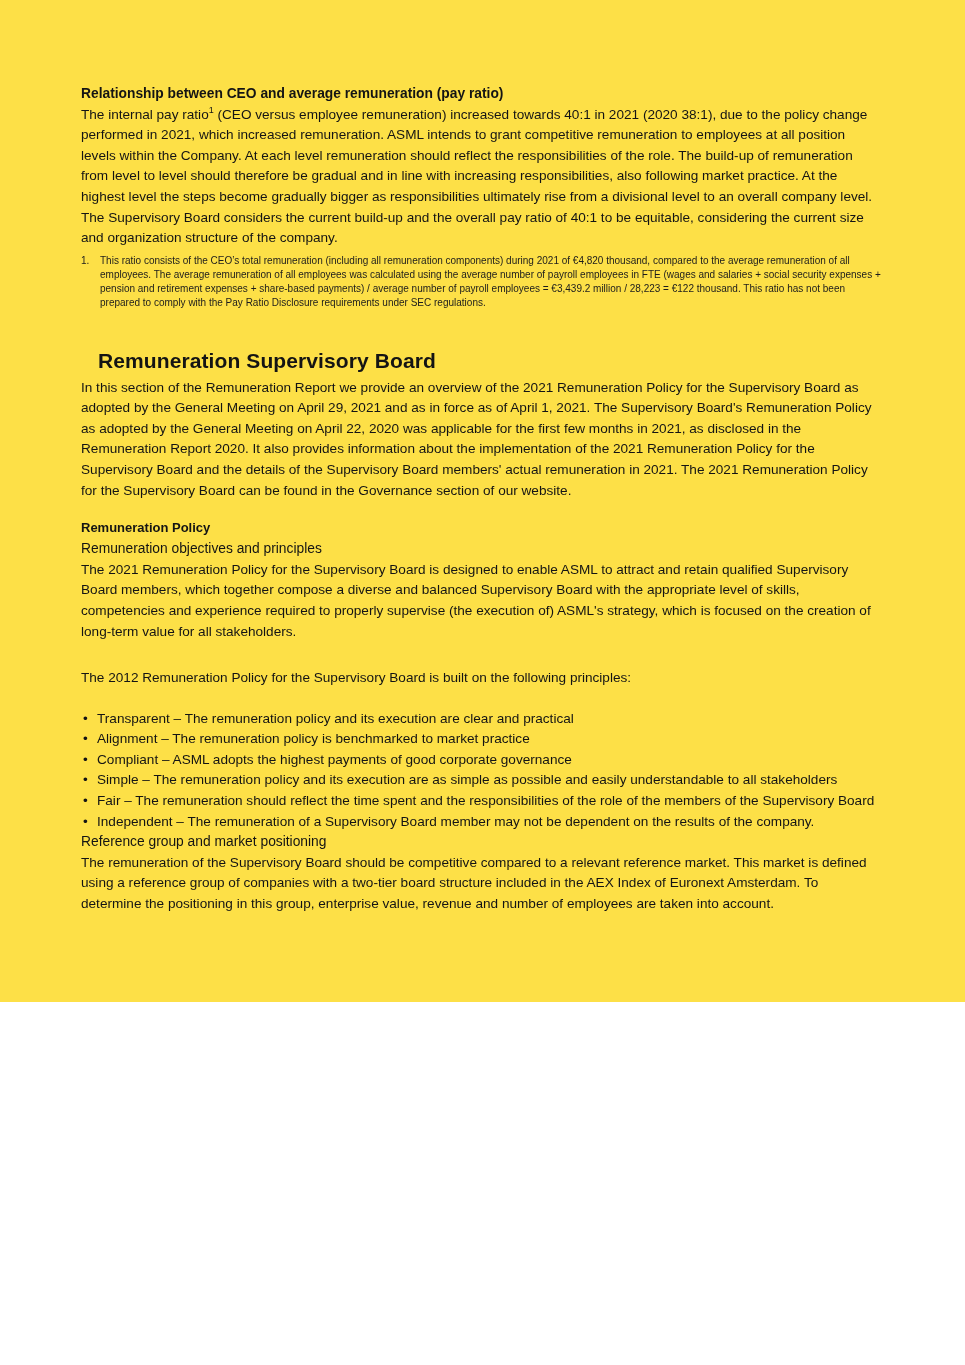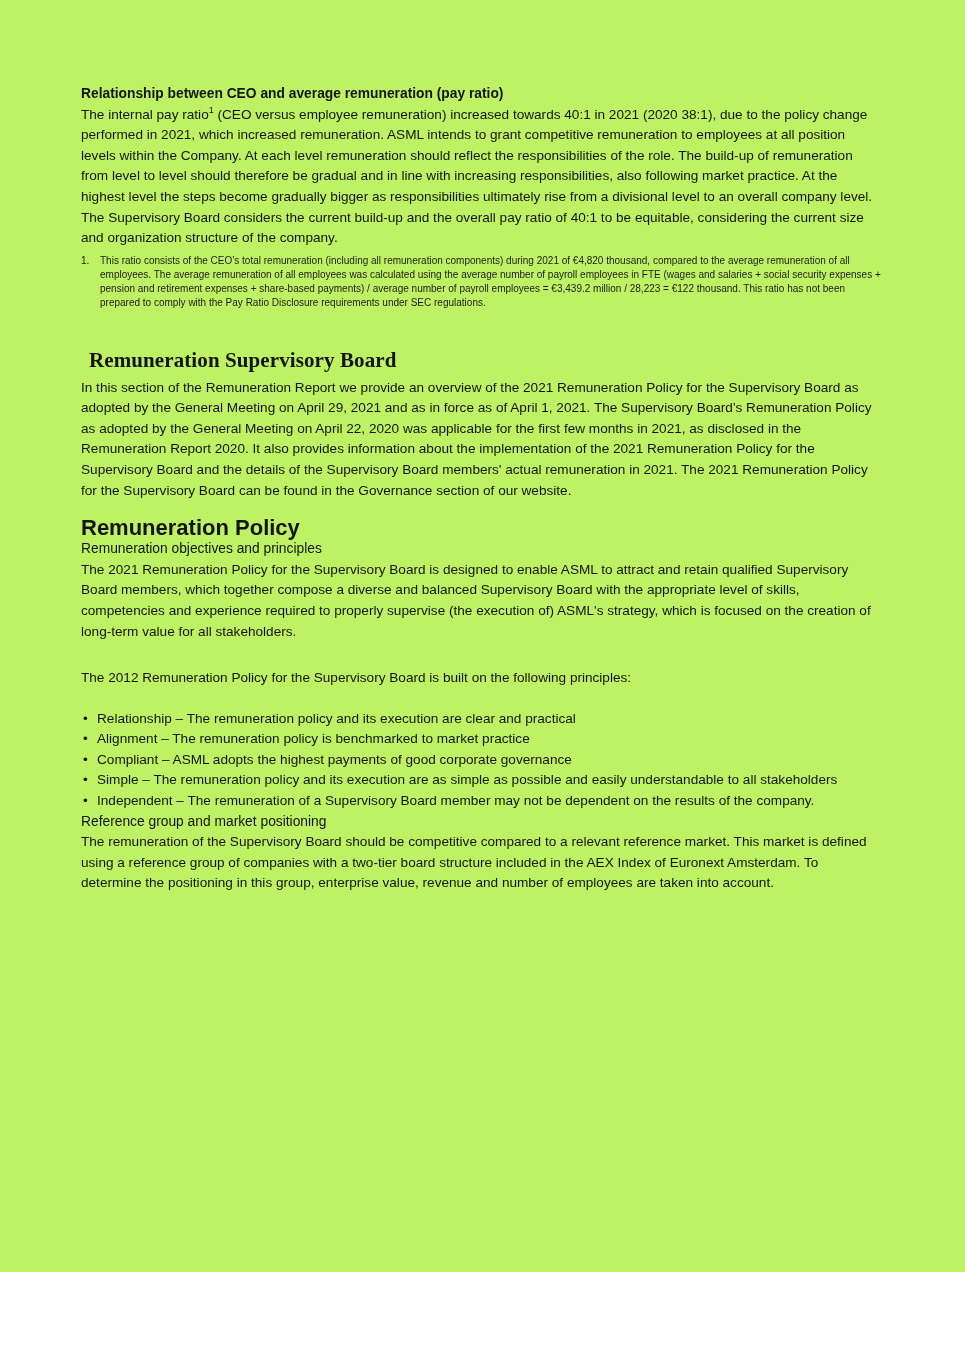--- a/index.html
+++ b/index.html
@@ -4,22 +4,22 @@
 <style>
   * { box-sizing: border-box; }
   html, body {
     margin: 0;
     padding: 0;
     background: #ffffff;
   }
   .page {
     position: relative;
     width: 965px;
-    height: 1272px;
-    background: #bef264;
+    height: 1002px;
+    background: #fde047;
     font-family: "Liberation Sans", sans-serif;
     color: #141414;
     overflow: hidden;
   }
   .content {
     position: absolute;
     top: 84px;
     left: 81px;
     width: 801px;
   }
@@ -50,26 +50,25 @@
     width: 19px;
     flex-shrink: 0;
   }
   .fn-text {
     flex: 1;
   }
   .h-large {
     font-size: 21px;
     font-weight: bold;
     line-height: 25px;
-    margin: 37px 0 5px 8px;
+    margin: 37px 0 5px 17px;
     letter-spacing: 0.1px;
-    font-family: Liberation Serif, serif;
   }
   .h-medium {
-    font-size: 22px;
+    font-size: 13px;
     font-weight: bold;
     line-height: 21px;
     margin: 16px 0 1px 0;
   }
   .h-bold-sub {
     font-size: 13.8px;
     font-weight: normal;
     line-height: 20.6px;
     margin: 0;
   }
@@ -126,24 +125,25 @@
       <h1 class="h-large">Remuneration Supervisory Board</h1>
       <p class="body-text">In this section of the Remuneration Report we provide an overview of the 2021 Remuneration Policy for the Supervisory Board as adopted by the General Meeting on April 29, 2021 and as in force as of April 1, 2021. The Supervisory Board's Remuneration Policy as adopted by the General Meeting on April 22, 2020 was applicable for the first few months in 2021, as disclosed in the Remuneration Report 2020. It also provides information about the implementation of the 2021 Remuneration Policy for the Supervisory Board and the details of the Supervisory Board members' actual remuneration in 2021. The 2021 Remuneration Policy for the Supervisory Board can be found in the Governance section of our website.</p>
     </section>
 
     <section>
       <h2 class="h-medium">Remuneration Policy</h2>
       <h3 class="h-bold-sub">Remuneration objectives and principles</h3>
       <p class="body-text">The 2021 Remuneration Policy for the Supervisory Board is designed to enable ASML to attract and retain qualified Supervisory Board members, which together compose a diverse and balanced Supervisory Board with the appropriate level of skills, competencies and experience required to properly supervise (the execution of) ASML's strategy, which is focused on the creation of long-term value for all stakeholders.</p>
       <p class="body-text para-gap">The 2012 Remuneration Policy for the Supervisory Board is built on the following principles:</p>
       <ul class="principles-list">
-        <li>Relationship – The remuneration policy and its execution are clear and practical</li>
+        <li>Transparent – The remuneration policy and its execution are clear and practical</li>
         <li>Alignment – The remuneration policy is benchmarked to market practice</li>
         <li>Compliant – ASML adopts the highest payments of good corporate governance</li>
         <li>Simple – The remuneration policy and its execution are as simple as possible and easily understandable to all stakeholders</li>
+        <li>Fair – The remuneration should reflect the time spent and the responsibilities of the role of the members of the Supervisory Board</li>
         <li>Independent – The remuneration of a Supervisory Board member may not be dependent on the results of the company.</li>
       </ul>
     </section>
 
     <section class="section-reference">
       <h3 class="h-bold-sub">Reference group and market positioning</h3>
       <p class="body-text">The remuneration of the Supervisory Board should be competitive compared to a relevant reference market. This market is defined using a reference group of companies with a two-tier board structure included in the AEX Index of Euronext Amsterdam. To determine the positioning in this group, enterprise value, revenue and number of employees are taken into account.</p>
     </section>
 
   </div>

